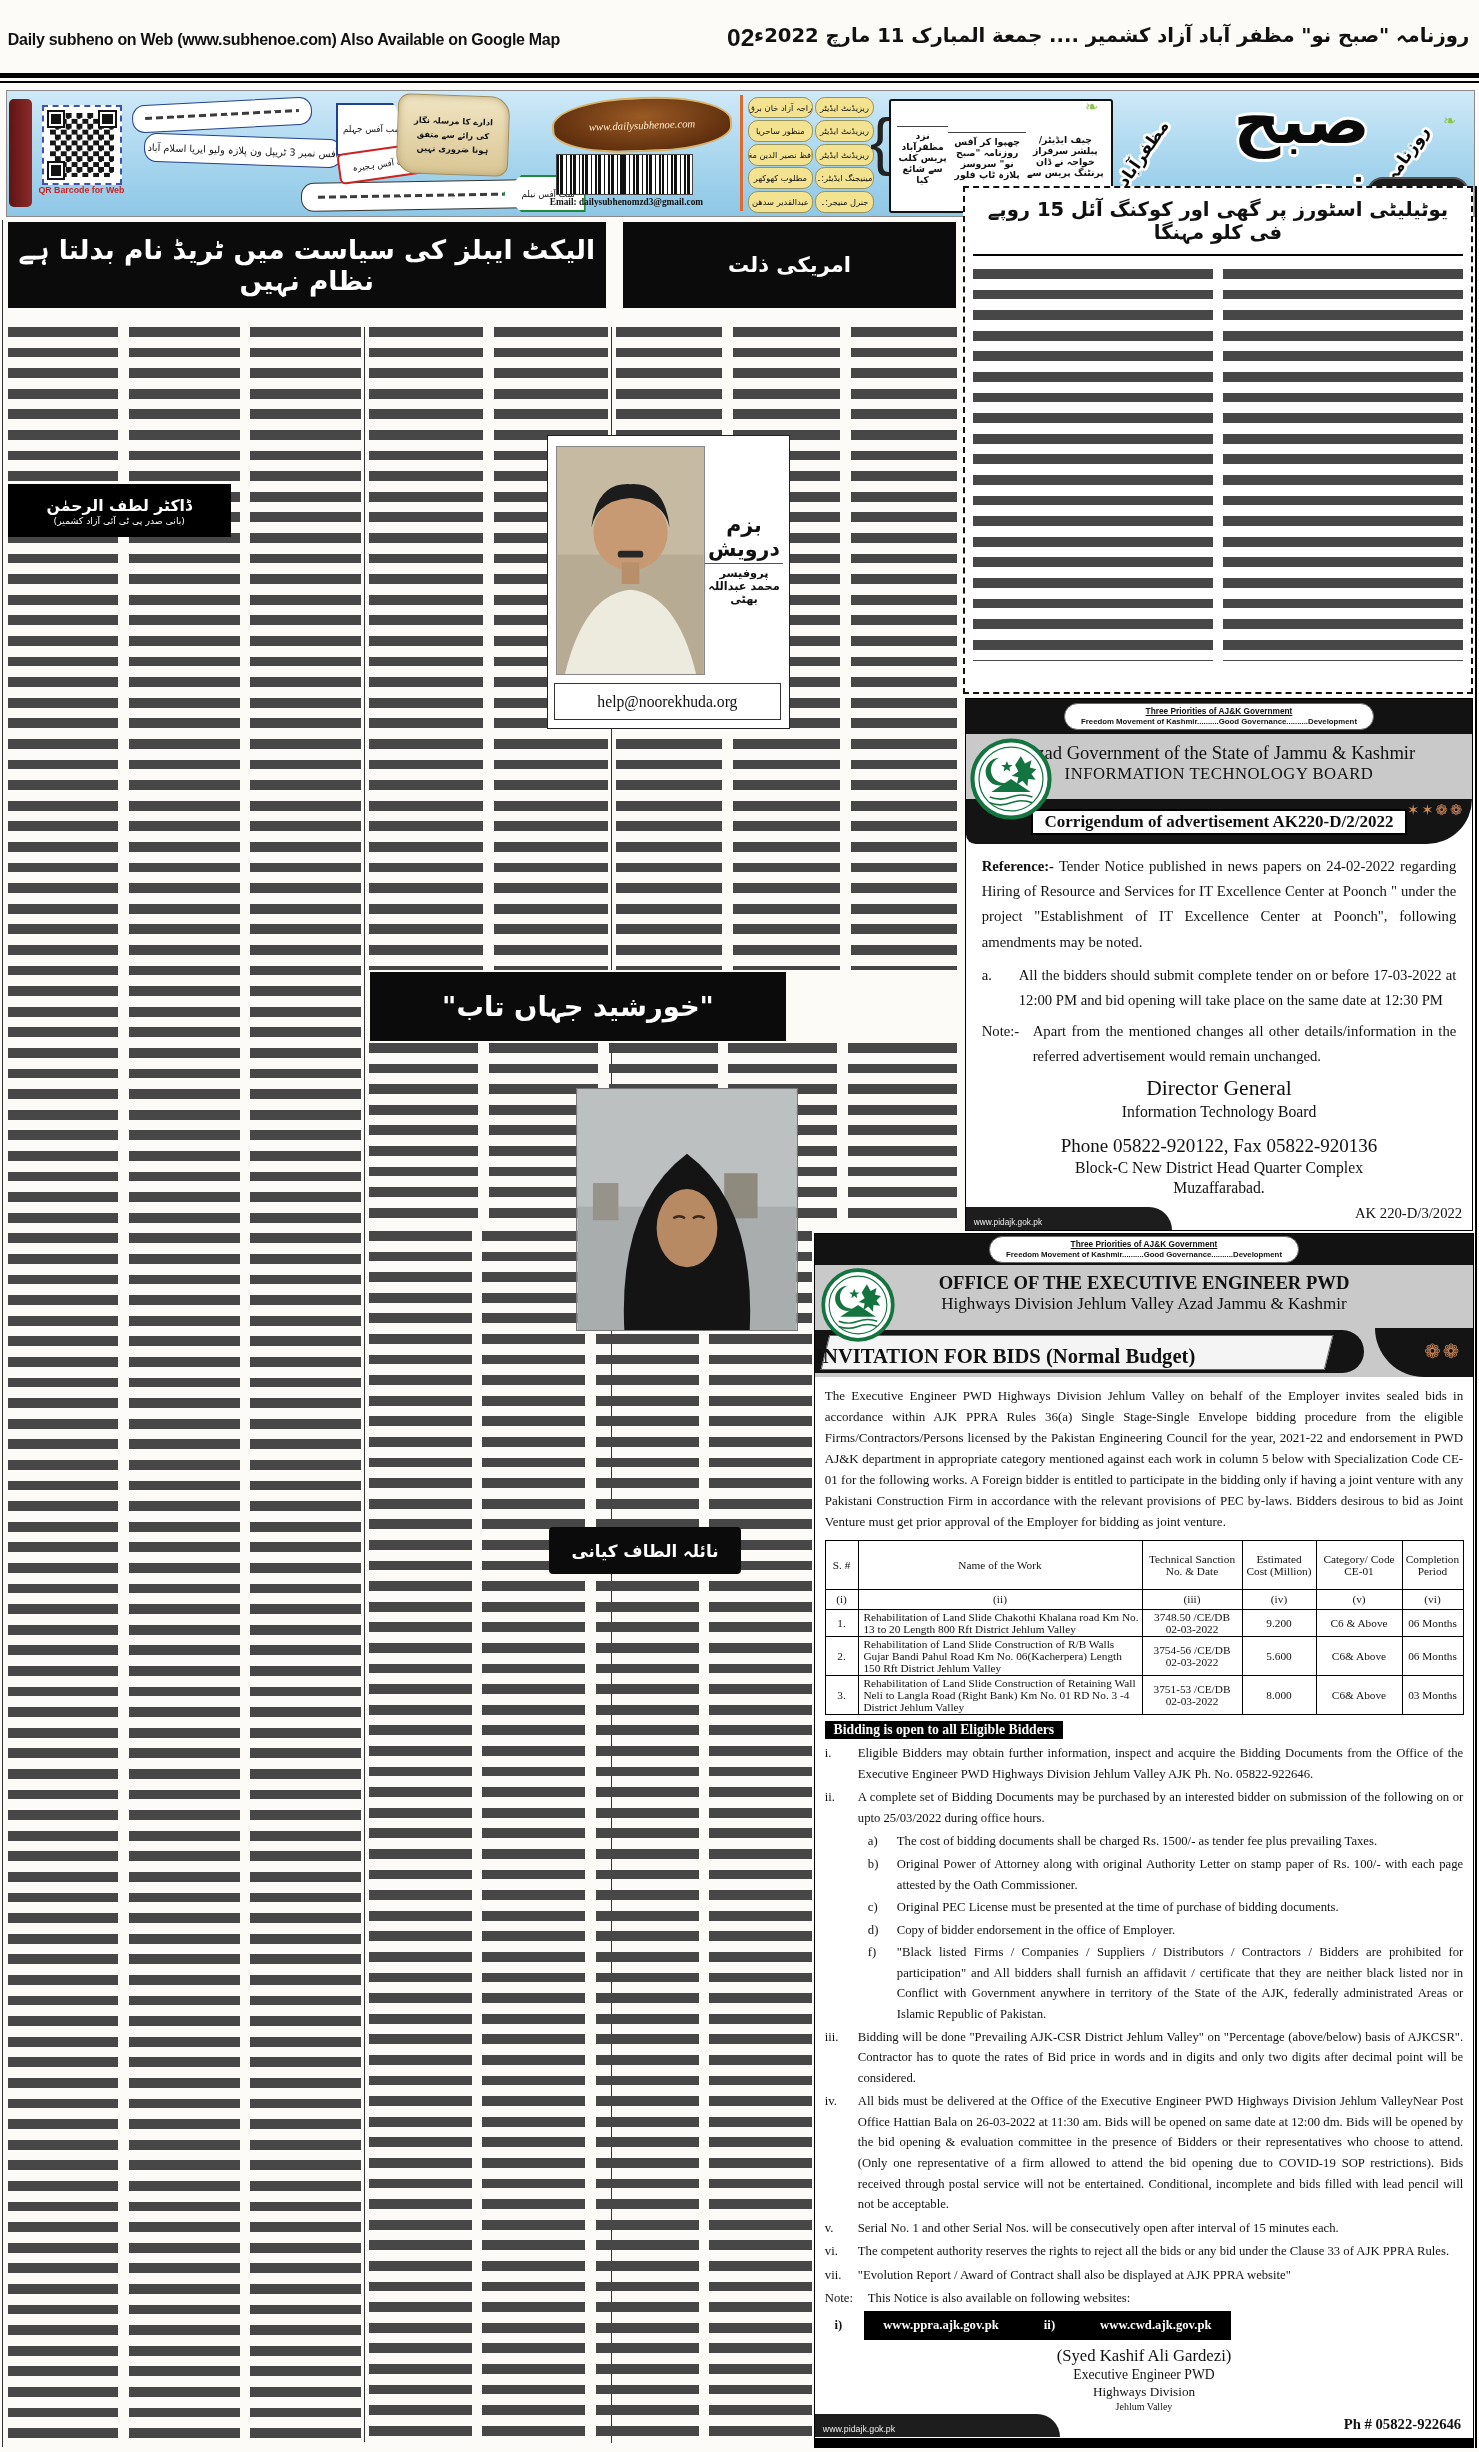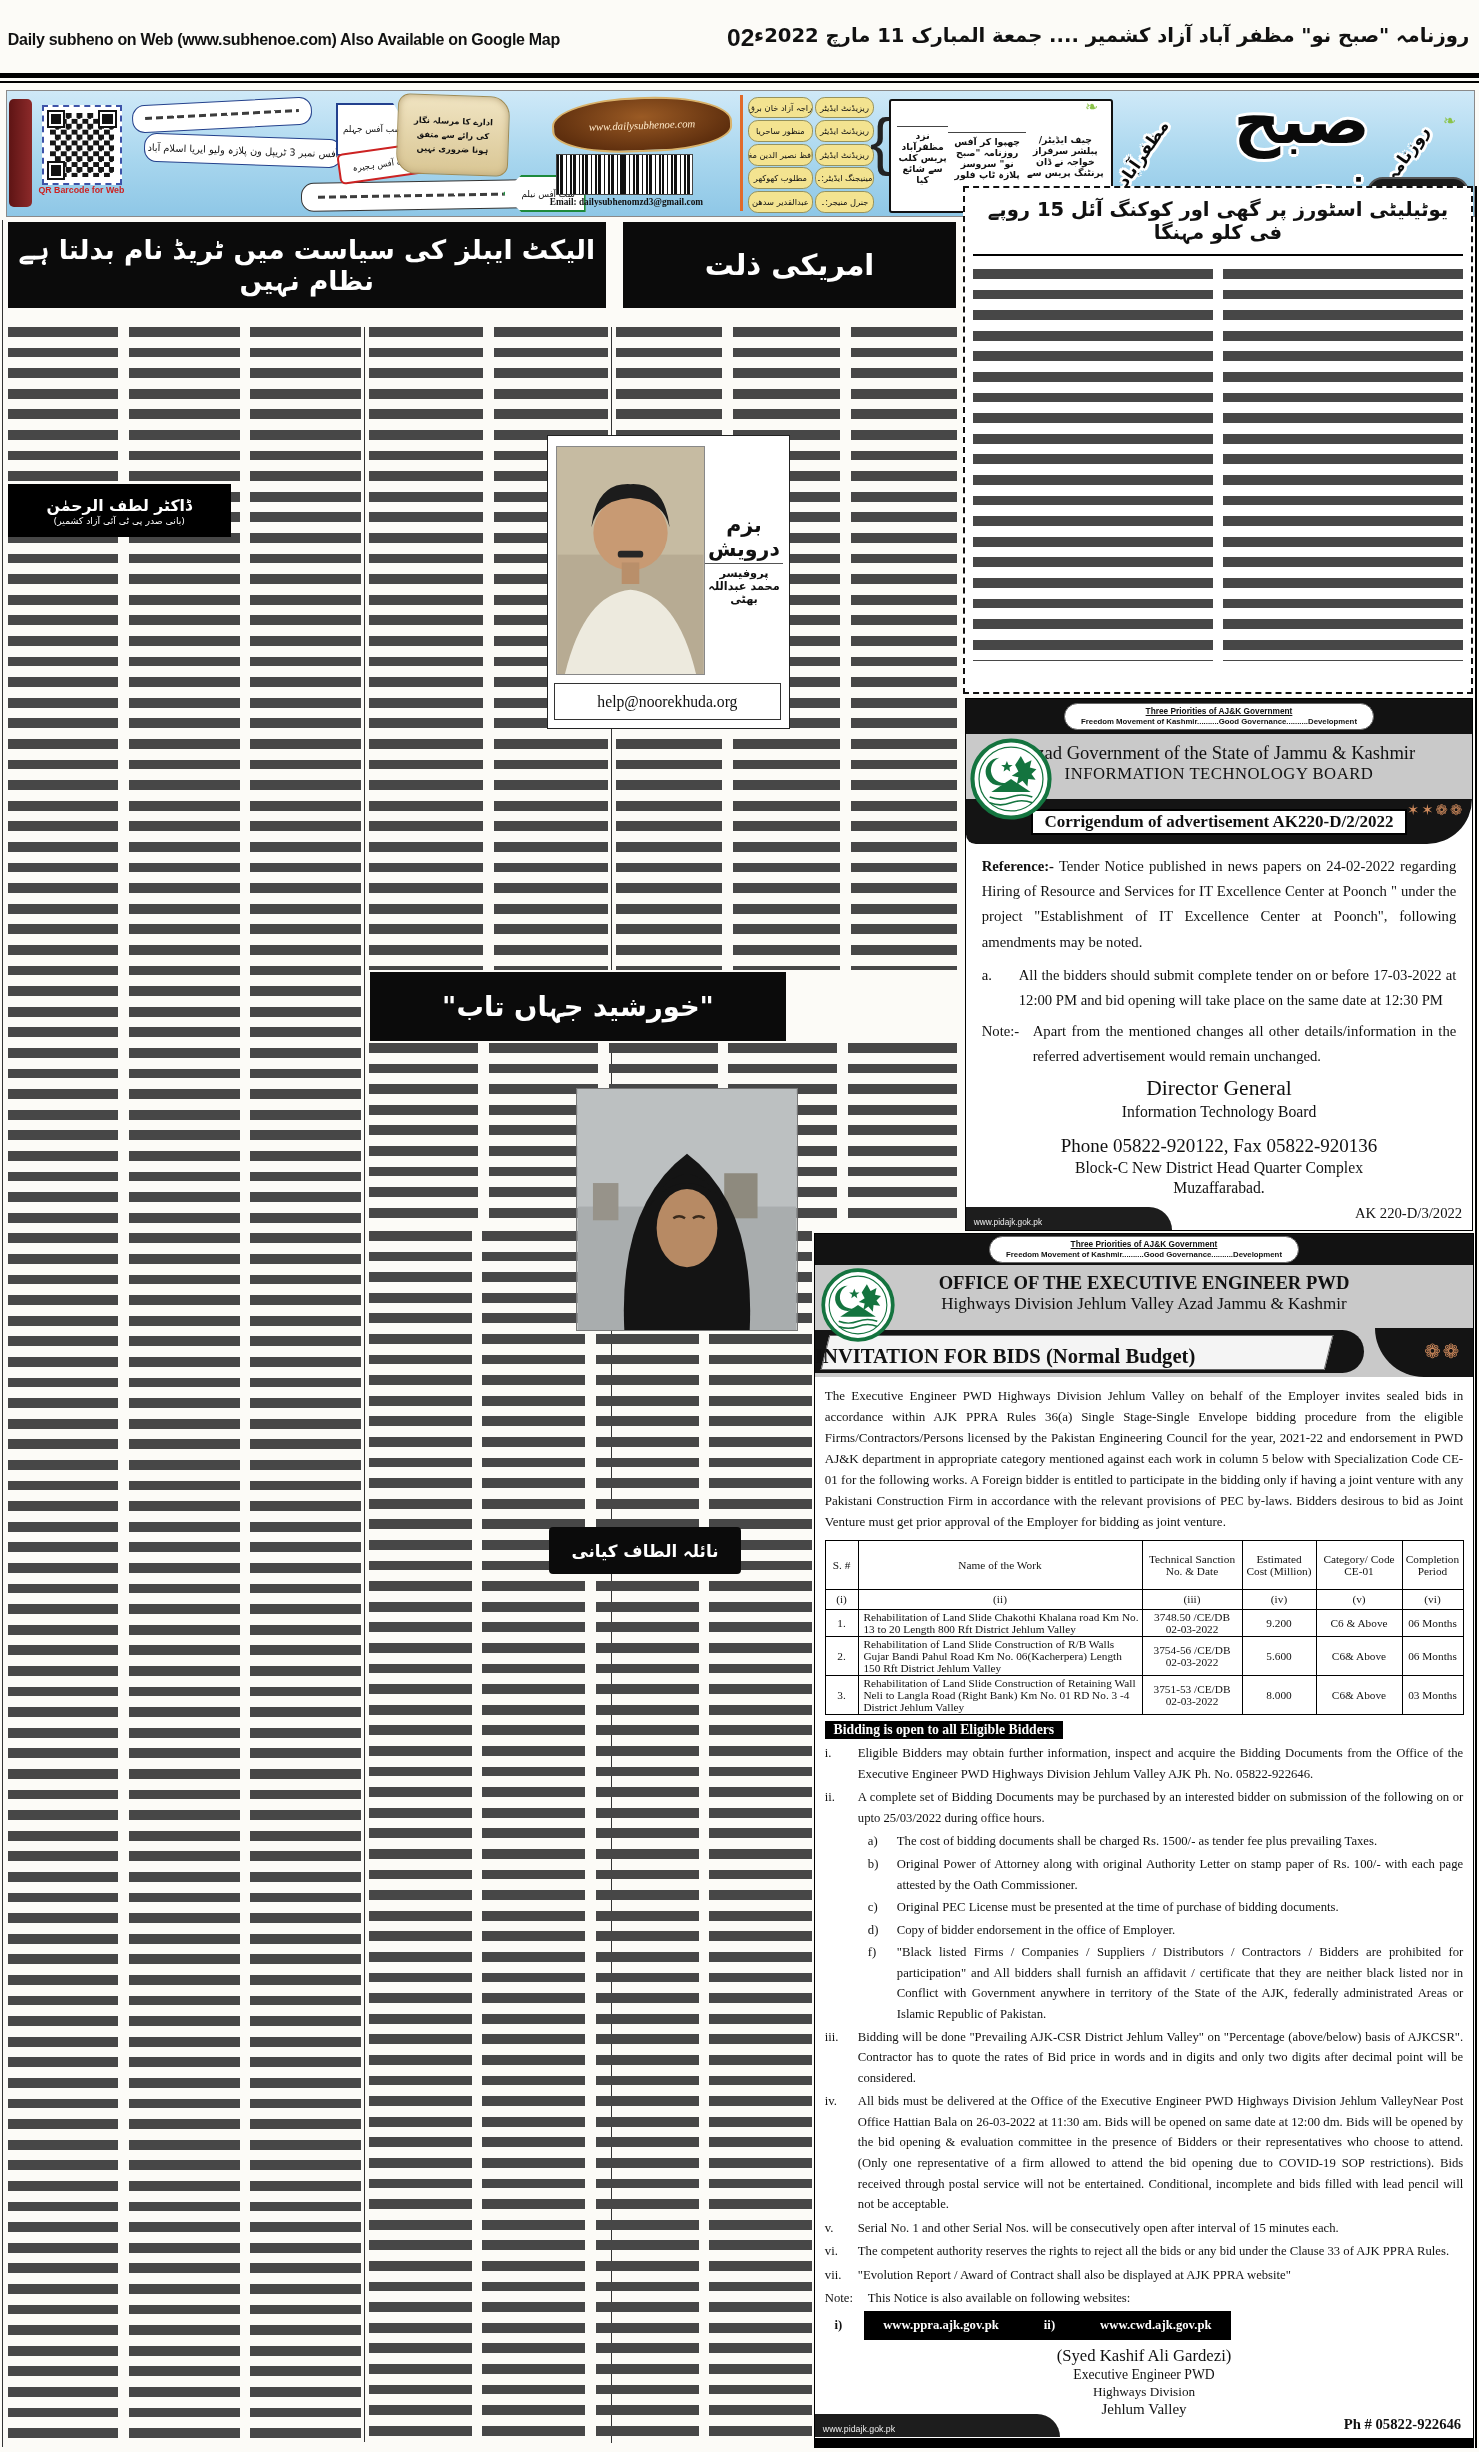--- a/index.html
+++ b/index.html
@@ -163,21 +163,21 @@
 
   <div class="abs hairline" style="left:2px;top:220px;width:1px;height:2227px"></div>
   <div class="abs hairline" style="left:1475px;top:186px;width:2px;height:2262px;background:#000"></div>
   <div class="abs hairline" style="left:364px;top:327px;width:1px;height:2115px"></div>
   <div class="abs hairline" style="left:611px;top:327px;width:1px;height:643px"></div>
   <div class="abs hairline" style="left:611px;top:1043px;width:1px;height:1400px"></div>
 
   <div class="abs bar ur" style="left:7.8px;top:222px;width:598px;height:86px;font-size:26.5px">
     <span>الیکٹ ایبلز کی سیاست میں ٹریڈ نام بدلتا ہے نظام نہیں</span>
   </div>
-  <div class="abs bar ur" style="left:623px;top:222px;width:333px;height:86px;font-size:29px">
+  <div class="abs bar ur" style="left:623px;top:222px;width:333px;height:86px;font-size:21px">
     <span>امریکی ذلت</span>
   </div>
 
   <div class="abs cols" style="left:7.8px;top:327px;width:353px;height:2115px">
     <div class="c"></div>
     <div class="c"></div>
     <div class="c"></div>
   </div>
   <div class="abs cols" style="left:369px;top:327px;width:239px;height:643px">
     <div class="c"></div>
@@ -457,21 +457,21 @@
           <span>ii)</span>
           <span>www.cwd.ajk.gov.pk</span>
         </div>
       </div>
     </div>
 
     <div class="en" style="text-align:center;margin-top:5.9px">
       <div style="font-size:16.7px">(Syed Kashif Ali Gardezi)</div>
       <div style="font-size:13.7px;margin-top:1px">Executive Engineer PWD</div>
       <div style="font-size:13.2px;margin-top:1px">Highways Division</div>
-      <div style="font-size:15px;margin-top:1px">Jehlum Valley</div>
+      <div style="font-size:10px;margin-top:1px">Jehlum Valley</div>
     </div>
 
     <div class="en abs" style="right:11.8px;bottom:13.7px;font-size:14.7px;font-weight:bold">Ph # 05822-922646</div>
     <div class="swoosh-foot abs" style="left:0;bottom:9.8px;width:245px;height:23.5px">
       <span style="font-size:8.8px;padding:0 0 2.9px 7.8px">www.pidajk.gok.pk</span>
     </div>
     <div class="abs" style="left:0;right:0;bottom:0;height:8.8px;background:#000"></div>
   </div>
 
 </div>

